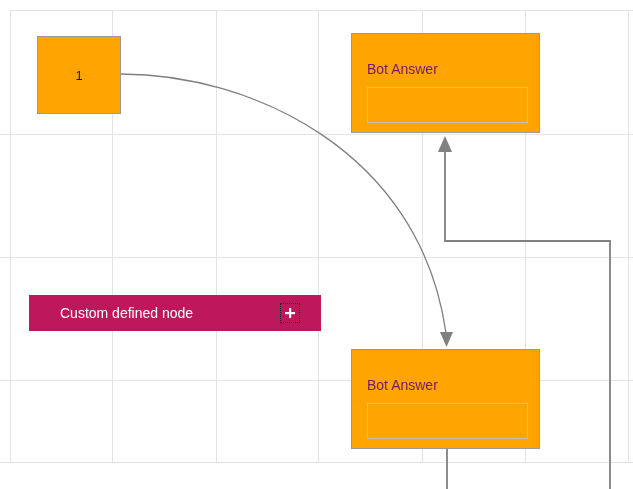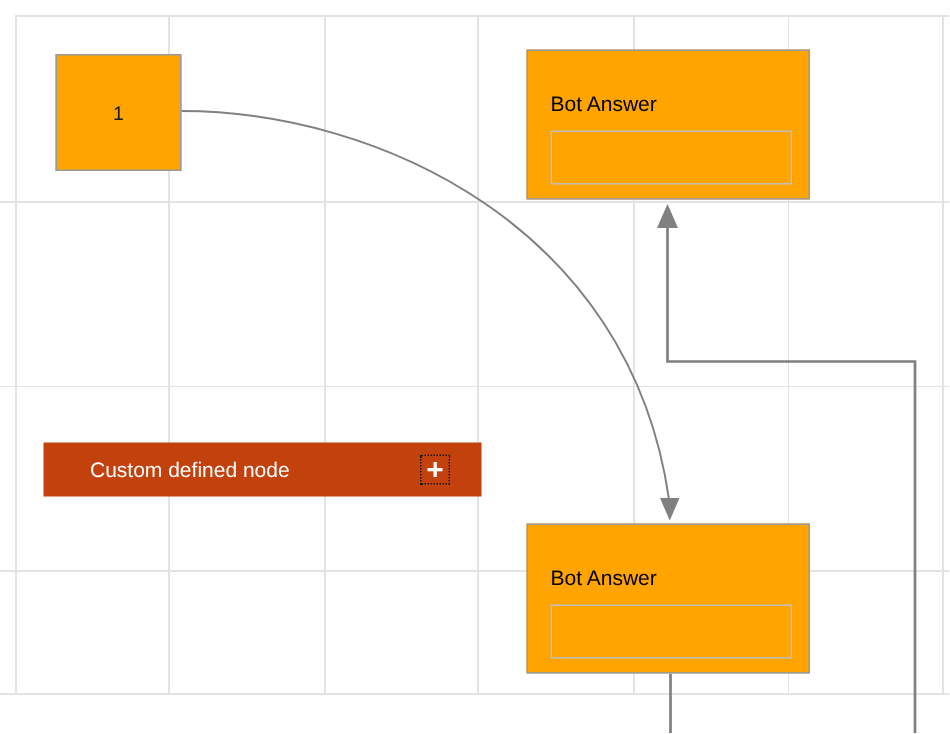--- a/index.html
+++ b/index.html
@@ -59,41 +59,41 @@
     height: 100px;
     padding: 0;
   }
   .node-bot-1 { left: 351px; top: 33px; }
   .node-bot-2 { left: 351px; top: 349px; }
   .node-title {
     position: absolute;
     left: 15px;
     top: 28px;
     font-size: 14px;
-    color: #000000;
+    color: #701a75;
     line-height: 1;
   }
   .node-slot {
     position: absolute;
     left: 15px;
     top: 53px;
     width: 161px;
     height: 36px;
     box-sizing: border-box;
     border: 1px solid #bfbfbf;
     background: transparent;
   }
   
   .custom-bar {
     position: absolute;
     left: 29px;
     top: 295px;
     width: 292px;
     height: 36px;
-    background: #c2410c;
+    background: #be185d;
     display: flex;
     align-items: center;
     box-sizing: border-box;
   }
   .custom-bar-label {
     position: absolute;
     left: 31px;
     font-size: 14px;
     color: #ffffff;
     line-height: 1;

